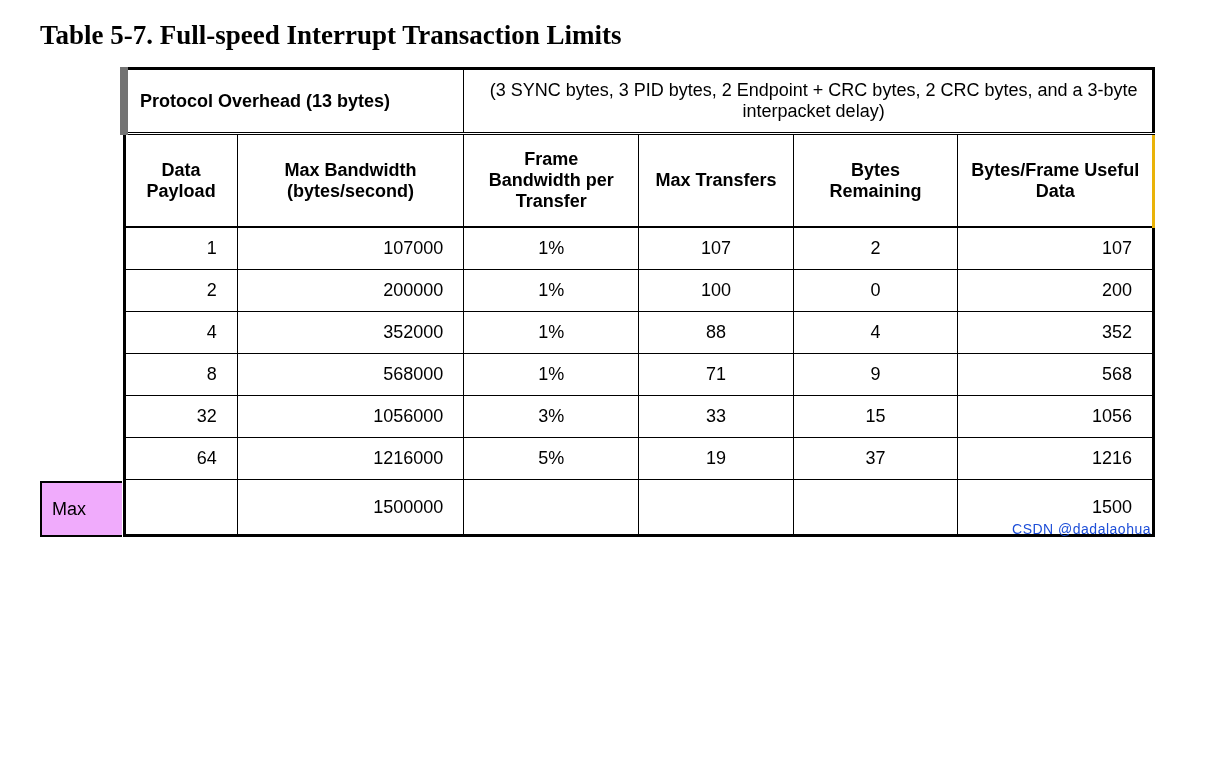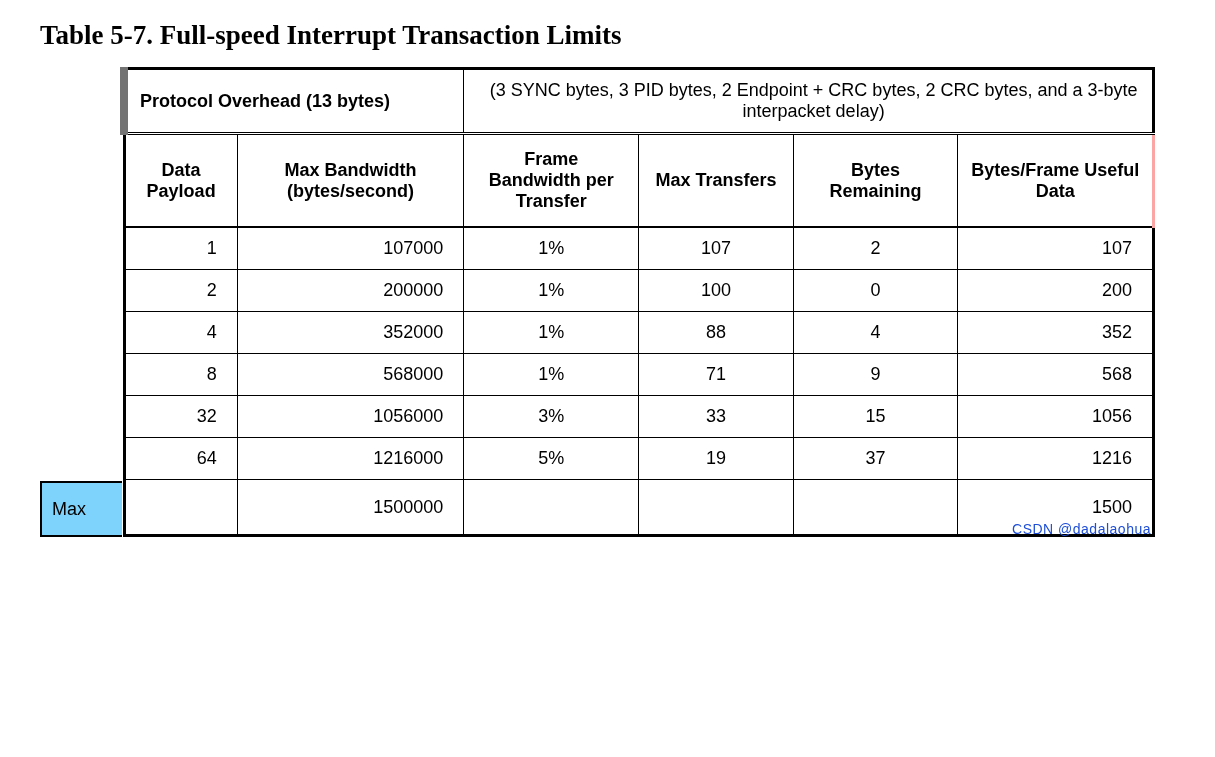--- a/index.html
+++ b/index.html
@@ -37,42 +37,42 @@
     .overhead-row td:first-child { border-left: 8px solid #737373; }
     .overhead-row td:last-child { border-right: 3px solid #000; }
     .col-headers th {
       text-align: center;
       font-weight: bold;
       border-top: 3px double #000;
       padding-top: 14px;
       padding-bottom: 14px;
     }
     .col-headers th:first-child { border-left: 3px solid #000; }
-    .col-headers th:last-child { border-right: 3px solid #fca5a5; }
+    .col-headers th:last-child { border-right: 3px solid #eab308; }
     tbody td { text-align: right; padding-right: 20px; }
     tbody td.center { text-align: center; padding-right: 12px; }
     tbody tr td:first-child { border-left: 3px solid #000; }
     tbody tr td:last-child { border-right: 3px solid #000; }
     tbody tr.firstdata td { border-top: 2.5px solid #000; }
     tbody tr:last-child td { border-bottom: 3px solid #000; }
     .overhead-label { font-weight: bold; text-align: left; }
     .overhead-desc { text-align: center; font-weight: normal; padding-left: 23px; }
     .max-label-cell {
       position: absolute;
       left: -80px;
       bottom: 0;
       border: 2px solid #000;
       border-right: none;
       width: 82px;
       height: 56px;
       display: flex;
       align-items: center;
       padding-left: 10px;
       font-size: 18px;
-      background: #7dd3fc;
+      background: #f0abfc;
     }
     .watermark {
       position: absolute;
       right: 4px;
       bottom: 0;
       color: #1d4ed8;
       font-size: 14px;
       letter-spacing: 0.5px;
       pointer-events: none;
     }

